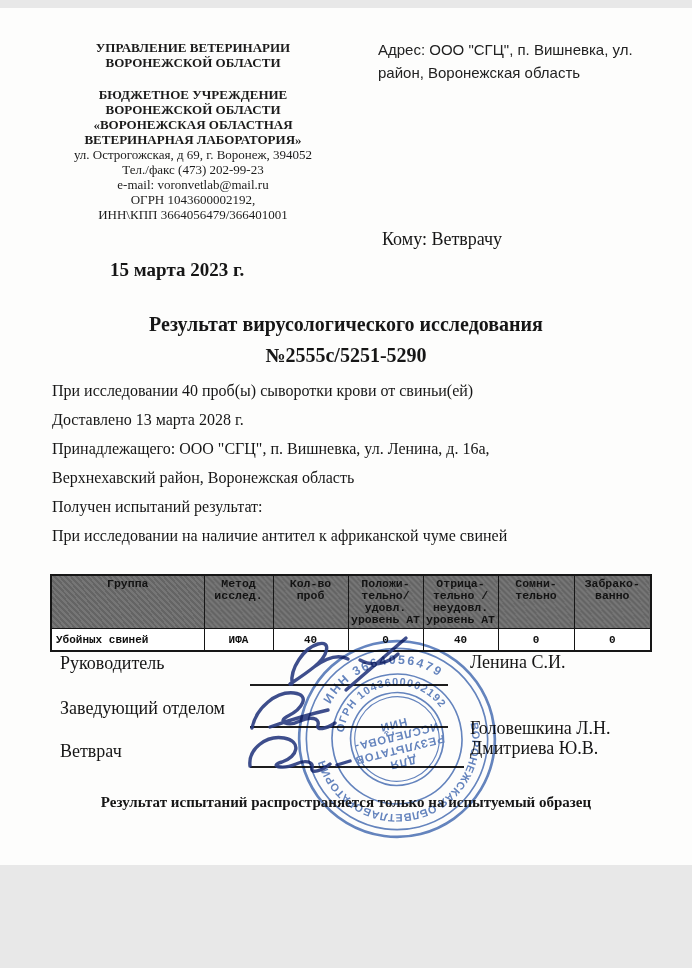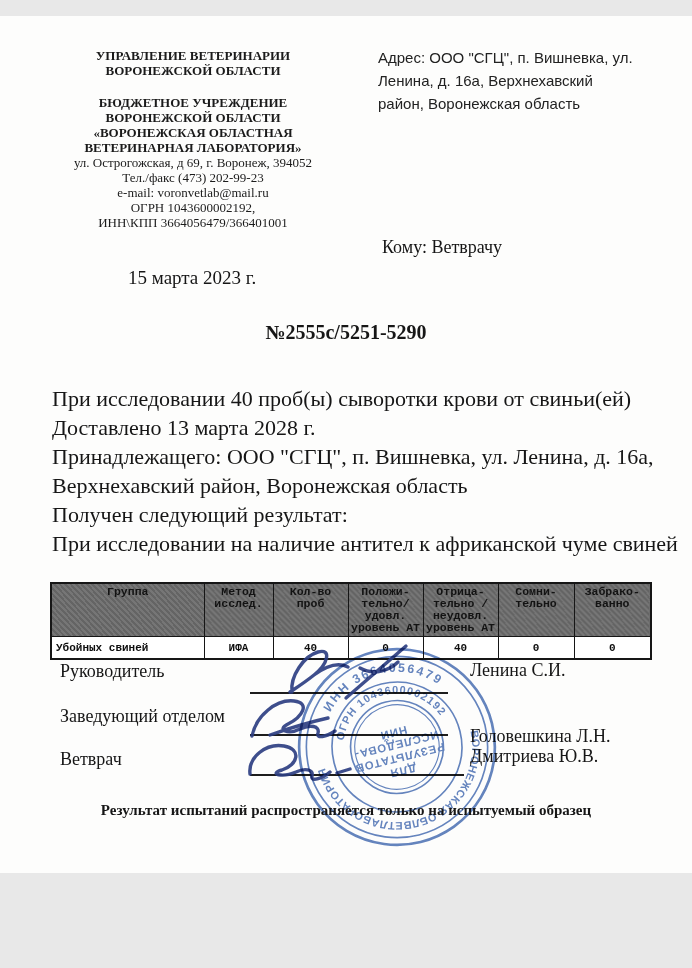--- a/index.html
+++ b/index.html
@@ -1,38 +1,38 @@
 <!DOCTYPE html>
 <html><head>
 <meta charset="utf-8">
 <style>
   html,body{margin:0;padding:0;background:#e8e8e8;}
   .page{
-    position:relative;width:692px;height:857px;margin:16px auto;
+    position:relative;width:692px;height:857px;margin:8px auto;
     background:#fdfdfc;overflow:hidden;
     font-family:"Liberation Serif","DejaVu Serif",serif;color:#161616;
   }
   
   .org-block{position:absolute;left:45px;top:32px;width:296px;text-align:center;
     font-size:13px;line-height:15px;color:#1b1b1b;}
   .org-dept{font-weight:600;margin-bottom:17px;}
   .org-name{font-weight:600;}
   .org-contact{font-weight:400;}
   
   .addr-block{position:absolute;left:378px;top:30px;width:290px;
     font-family:"Liberation Sans","DejaVu Sans",sans-serif;
     font-size:15px;line-height:23px;color:#222;}
   .to-line{position:absolute;left:382px;top:221px;font-size:18px;}
-  .date-line{position:absolute;left:128px;top:251px;font-size:19px;font-weight:normal;}
+  .date-line{position:absolute;left:110px;top:251px;font-size:19px;font-weight:bold;}
   
   .doc-title{position:absolute;left:0;top:301px;width:100%;text-align:center;
     font-size:20px;font-weight:bold;line-height:31px;}
   
   .body-text{position:absolute;left:52px;top:368px;width:610px;
-    font-size:22px;line-height:29px;}
+    font-size:16px;line-height:29px;}
   .body-text div{white-space:nowrap;}
   
   .results-table{position:absolute;left:50px;top:566px;width:600px;
     border-collapse:collapse;table-layout:fixed;
     font-family:Liberation Mono, monospace;}
   .results-table th,.results-table td{border:1px solid #161616;overflow:hidden;}
   .results-table{border:2px solid #161616;}
   .results-table th{
     background:#6f6f6f;
     background-image:repeating-linear-gradient(47deg,rgba(0,0,0,.10) 0 2px,rgba(255,255,255,.05) 2px 4px);
@@ -82,37 +82,37 @@
       <div>ул. Острогожская, д 69, г. Воронеж, 394052</div>
       <div>Тел./факс  (473) 202-99-23</div>
       <div>e-mail: voronvetlab@mail.ru</div>
       <div>ОГРН 1043600002192,</div>
       <div>ИНН\КПП 3664056479/366401001</div>
     </div>
   </div>
 
   <div class="addr-block">
     <div>Адрес: ООО "СГЦ", п. Вишневка, ул.</div>
-    <div>Ленина, д. 16а, Верхнехавский</div>
     <div>район, Воронежская область</div>
   </div>
 
   <div class="to-line">Кому: Ветврачу</div>
   <div class="date-line">15 марта 2023 г.</div>
 
   <div class="doc-title">
+    <div>Результат вирусологического исследования</div>
     <div>№2555с/5251-5290</div>
   </div>
 
   <div class="body-text">
     <div>При исследовании 40 проб(ы) сыворотки крови от свиньи(ей)</div>
     <div>Доставлено 13 марта 2028 г.</div>
     <div>Принадлежащего: ООО "СГЦ", п. Вишневка, ул. Ленина, д. 16а,</div>
     <div>Верхнехавский район, Воронежская область</div>
-    <div>Получен следующий результат:</div>
+    <div>Получен испытаний результат:</div>
     <div>При исследовании на наличие антител к африканской чуме свиней</div>
   </div>
 
   <table class="results-table">
     <colgroup>
       <col style="width:153px">
         <col style="width:69px">
         <col style="width:75px">
       <col style="width:75px">
         <col style="width:75px">

